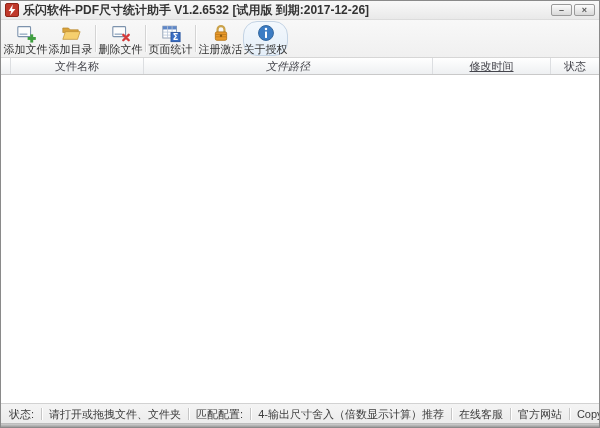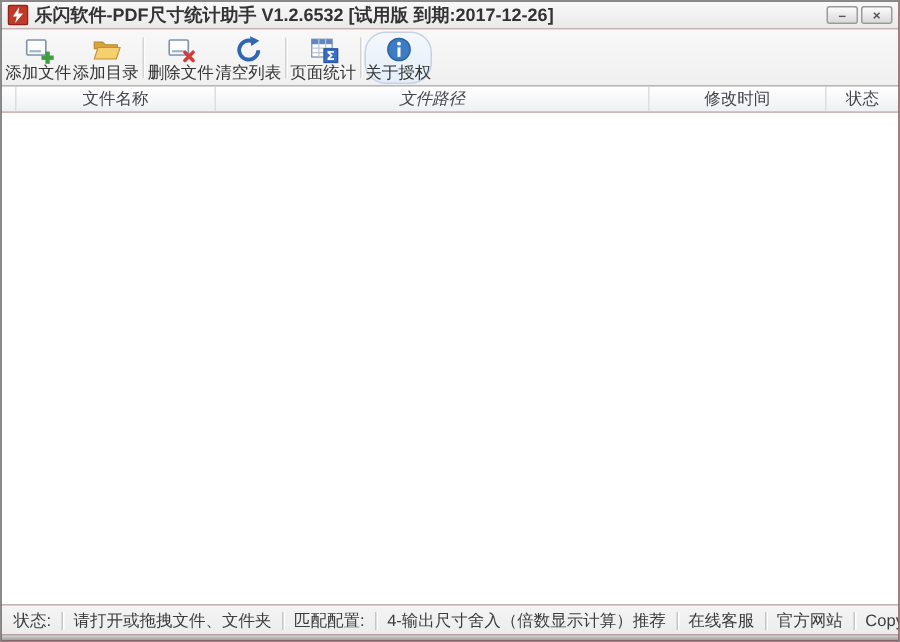--- a/index.html
+++ b/index.html
@@ -1,20 +1,20 @@
 <!DOCTYPE html>
 <html><head>
 <meta charset="utf-8">
 <style>
   * { margin:0; padding:0; box-sizing:border-box; }
   html,body { width:600px; height:428px; font-family:"Liberation Sans","DejaVu Sans",sans-serif; }
   .window {
     width:600px; height:428px;
     border:1px solid #8a8a8a;
-    background:#7f1d1d;
+    background:#fdba74;
     display:flex; flex-direction:column;
     overflow:hidden;
   }
   
   .titlebar {
     height:19px; flex:0 0 19px;
     background:linear-gradient(#f9f9f9,#e9e9e9);
     border-bottom:1px solid #dcdcdc;
     display:flex; align-items:center;
     padding:0 4px; gap:4px;
@@ -64,21 +64,21 @@
     display:flex; font-size:11px; color:#45454c;
   }
   .gh-cell {
     display:flex; align-items:center; justify-content:center;
     border-right:1px solid #dcdee1; line-height:11px;
     overflow:hidden; white-space:nowrap;
   }
   .gh-corner   { flex:0 0 10px; }
   .gh-name     { flex:0 0 133px; }
   .gh-path     { flex:1;font-style:italic; }
-  .gh-time     { flex:0 0 118px; }
+  .gh-time     { flex:0 0 118px;text-decoration:underline; }
   .gh-status   { flex:0 0 48px; border-right:none; }
   
   .list-area { flex:1; background:#ffffff; }
   
   .statusbar {
     height:20px; flex:0 0 20px;
     background:linear-gradient(#f4f4f4,#ececec);
     border-top:1px solid #d2d2d2;
     display:flex; align-items:center;
     font-size:11px; color:#3c3c3c;
@@ -130,44 +130,46 @@
 
     <div class="tb-btn">
       <svg class="ic" viewBox="0 0 22 22">
         <rect x="2" y="4" width="14" height="11" rx="1" fill="#fdfdfd" stroke="#7d93ad" stroke-width="1.2"></rect>
         <rect x="4" y="11.5" width="8.5" height="1.6" fill="#9fb3c8"></rect>
         <path d="M13.5 13 l6 6 M19.5 13 l-6 6" stroke="#d43b3b" stroke-width="2.6" stroke-linecap="round"></path>
       </svg>
       <span class="lbl">删除文件</span>
     </div>
 
-    <div class="tb-btn">
-      <svg class="ic" viewBox="0 0 22 22">
-        <path d="M17.8 11.5 A7 7 0 1 1 13.6 5" fill="none" stroke="#2f66b3" stroke-width="2.8"></path>
-        <path d="M11.8 1.2 L18.6 4.6 L12.6 8.4 Z" fill="#2f66b3"></path>
-      </svg>
-      <span class="lbl">清空列表</span>
-    </div>
 
     <div class="tb-sep"></div>
 
     <div class="tb-btn">
       <svg class="ic" viewBox="0 0 22 22">
         <rect x="2" y="3.5" width="15" height="13" fill="#ffffff" stroke="#8a9bb0" stroke-width="1"></rect>
         <rect x="2" y="3.5" width="15" height="3.6" fill="#5f87c7"></rect>
         <path d="M7.2 3.5 V16.5 M12.2 3.5 V16.5 M2 10 H17 M2 13.3 H17" stroke="#b9c6d8" stroke-width="0.9" fill="none"></path>
         <rect x="11" y="10.5" width="10" height="10" fill="#3a6fc4" stroke="#2a55a0"></rect>
         <text x="16" y="18.6" fill="#ffffff" font-size="9" font-weight="bold" text-anchor="middle" font-family="DejaVu Sans, sans-serif">Σ</text>
       </svg>
       <span class="lbl">页面统计</span>
     </div>
 
 
     <div class="tb-sep"></div>
 
+    <div class="tb-btn">
+      <svg class="ic" viewBox="0 0 22 22">
+        <path d="M7.2 10 V7.2 a3.8 3.8 0 0 1 7.6 0 V10" fill="none" stroke="#caa24a" stroke-width="2.4"></path>
+        <rect x="4.8" y="9.8" width="12.4" height="9.2" rx="1.6" fill="#e89a2b" stroke="#b5761c"></rect>
+        <path d="M5.2 12.6 h11.6 M5.2 15.2 h11.6" stroke="#c87f1d" stroke-width="1.1"></path>
+        <circle cx="11" cy="14" r="1.3" fill="#8a5a12"></circle>
+      </svg>
+      <span class="lbl">注册激活</span>
+    </div>
 
     <div class="tb-btn active">
       <svg class="ic" viewBox="0 0 22 22">
         <circle cx="11" cy="11" r="8.2" fill="#3b7cc4" stroke="#2e6298"></circle>
         <rect x="9.9" y="9.4" width="2.2" height="7" fill="#ffffff"></rect>
         <circle cx="11" cy="6.7" r="1.4" fill="#ffffff"></circle>
       </svg>
       <span class="lbl">关于授权</span>
     </div>
 

